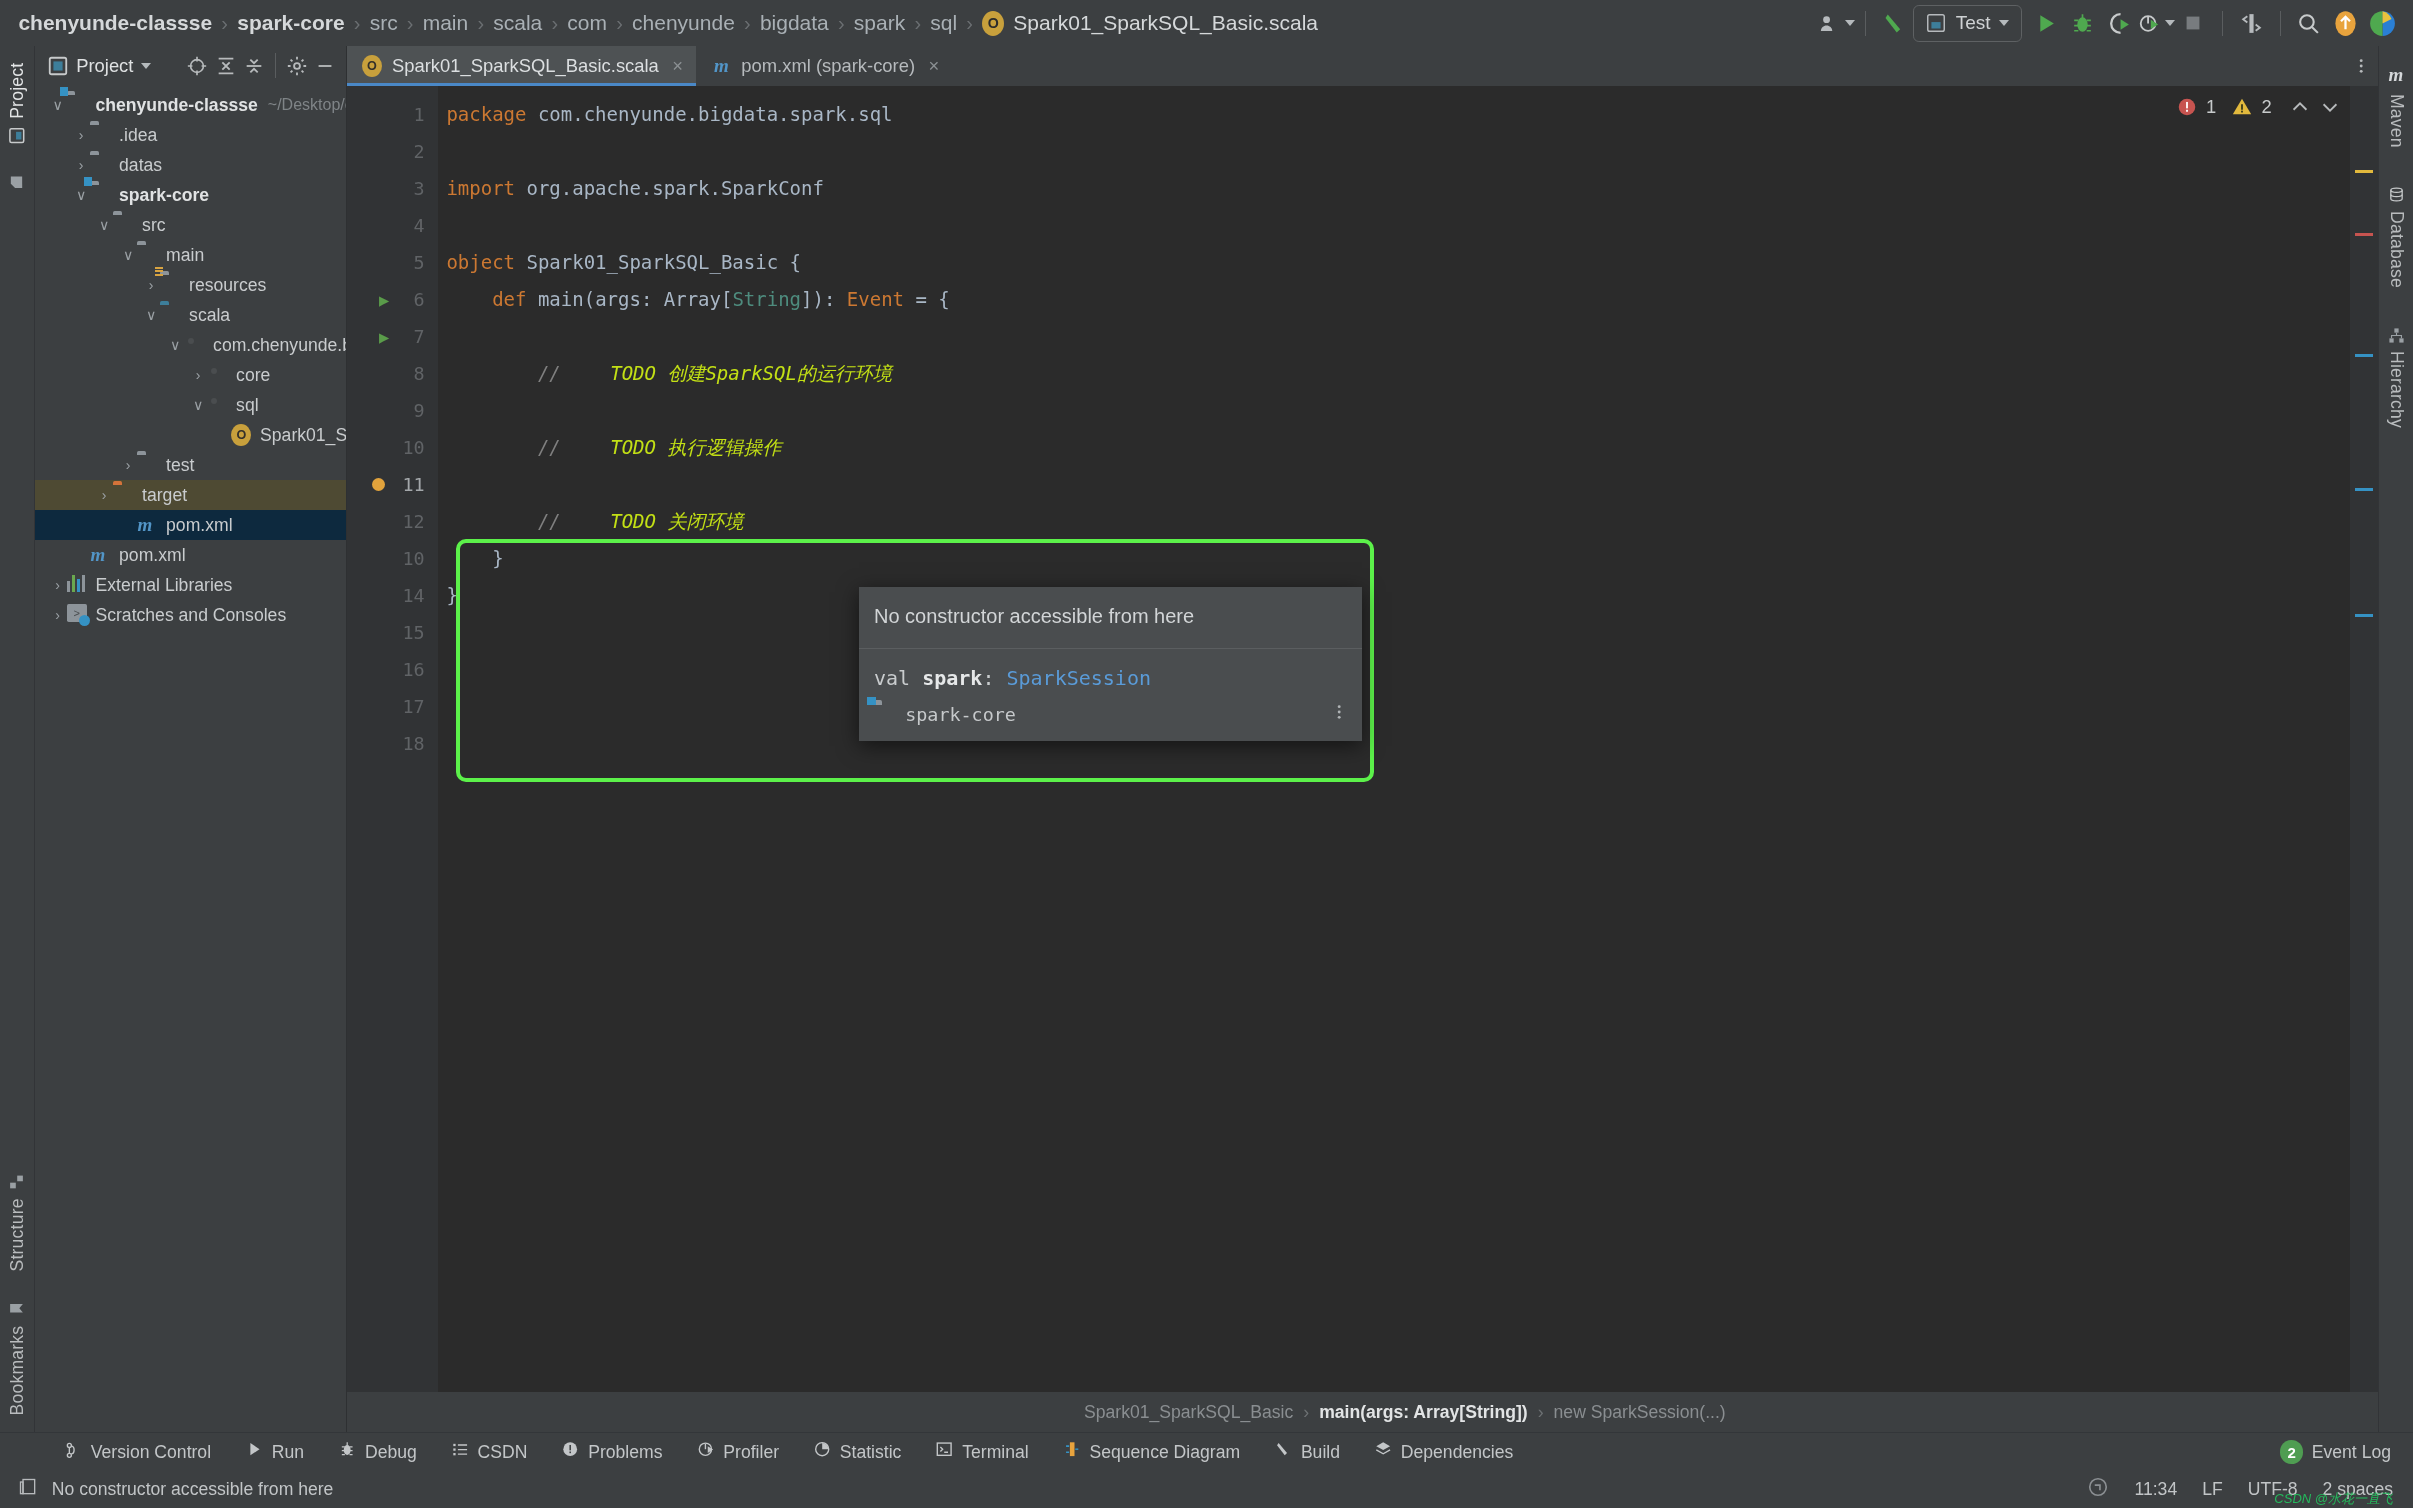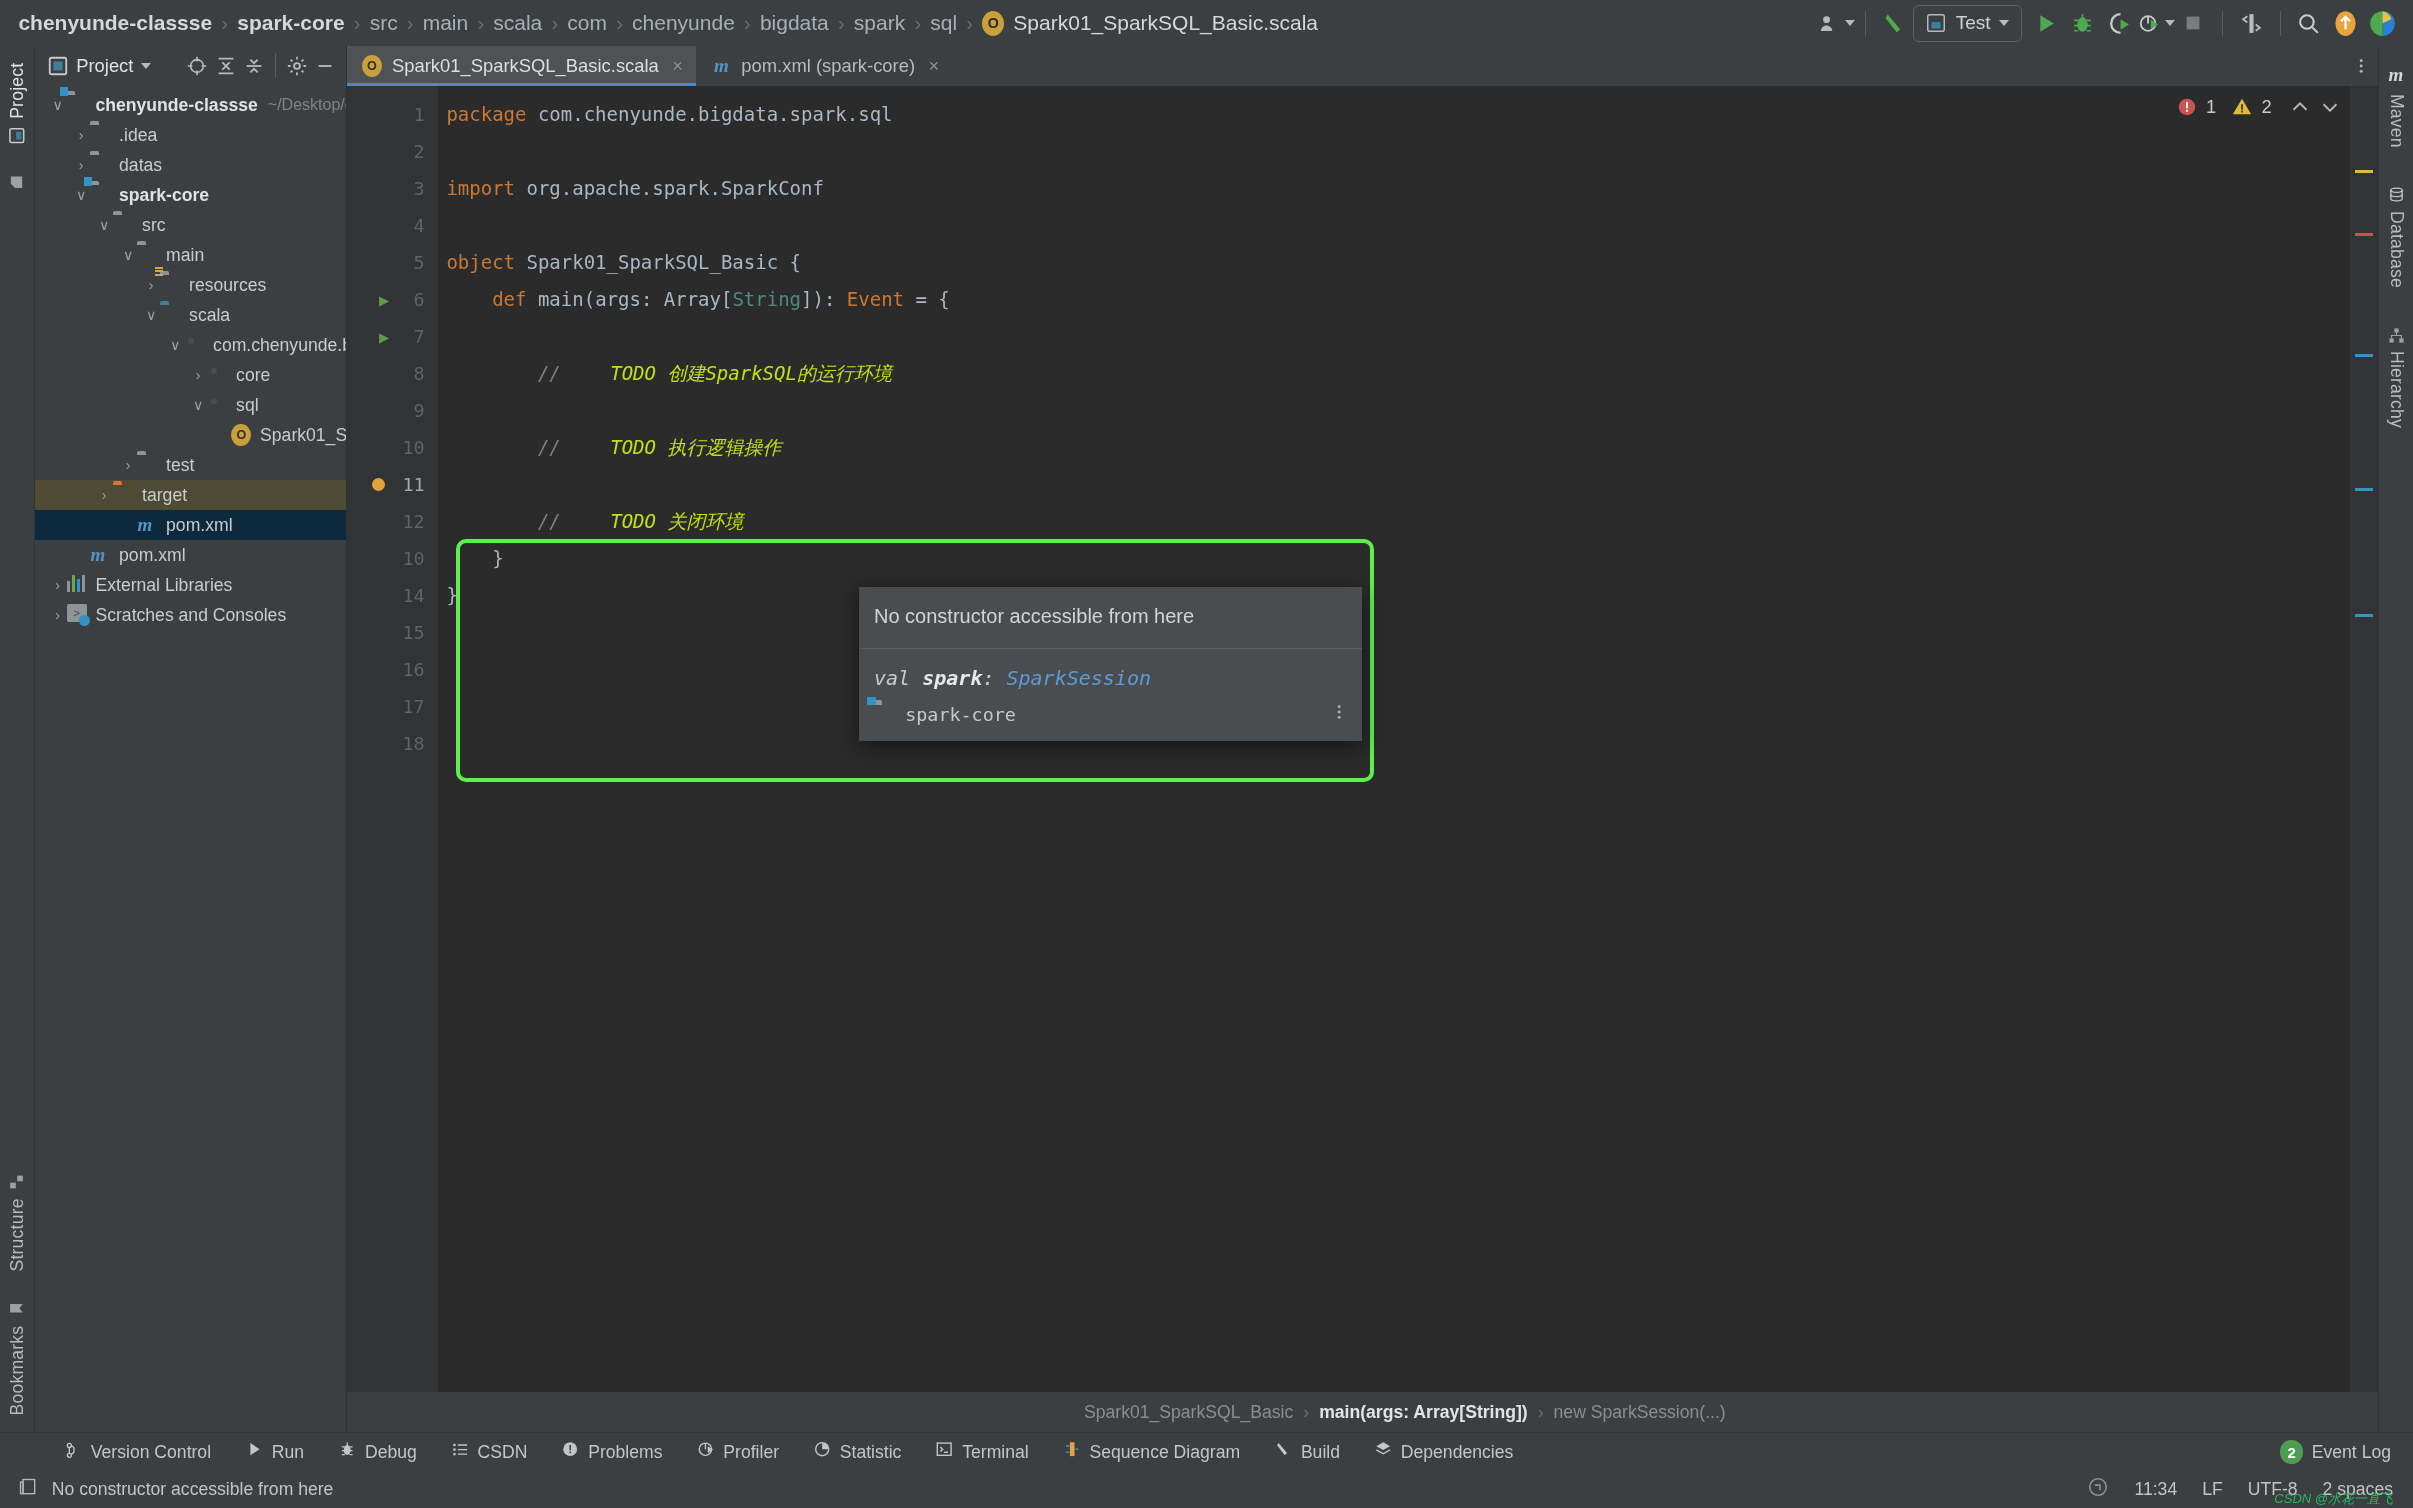--- a/index.html
+++ b/index.html
@@ -211,21 +211,21 @@
 
   
   .popup {
     position: absolute; background: #4a4d4f;
     box-shadow: 0 5px 20px rgba(0,0,0,.55);
     width: 503px;
   }
   .popup-top { padding: 18.4px 15px 20px 15px; font-size: 20px; color: #d2d5d7;
     font-family: "Liberation Sans", sans-serif; border-bottom: 0.8px solid #5b5e60; }
   .popup-bot { padding: 17px 15px 15px 15px; position: relative; }
-  .popup-sig { font-family:"DejaVu Sans Mono", monospace; font-size: 20px; color:#c9ccce;font-style:italic; }
+  .popup-sig { font-family:"DejaVu Sans Mono", monospace; font-size: 20px; color:#c9ccce; }
   .popup-sig b { color: #e6e8e9; }
   .popup-sig .cls { color: #5a9bd8; }
   .popup-mod { display:flex; align-items:center; gap:9.2px; margin-top: 13.4px;
     font-size: 18.4px; color:#c6c9cb; }
   .popup-kebab { position:absolute; right:13.4px; bottom:13.4px; color:#b0b4b6; }
 
   
   .errgutter {
     width: 28.5px; min-width: 28.5px; background: #313335; position: relative;
   }

